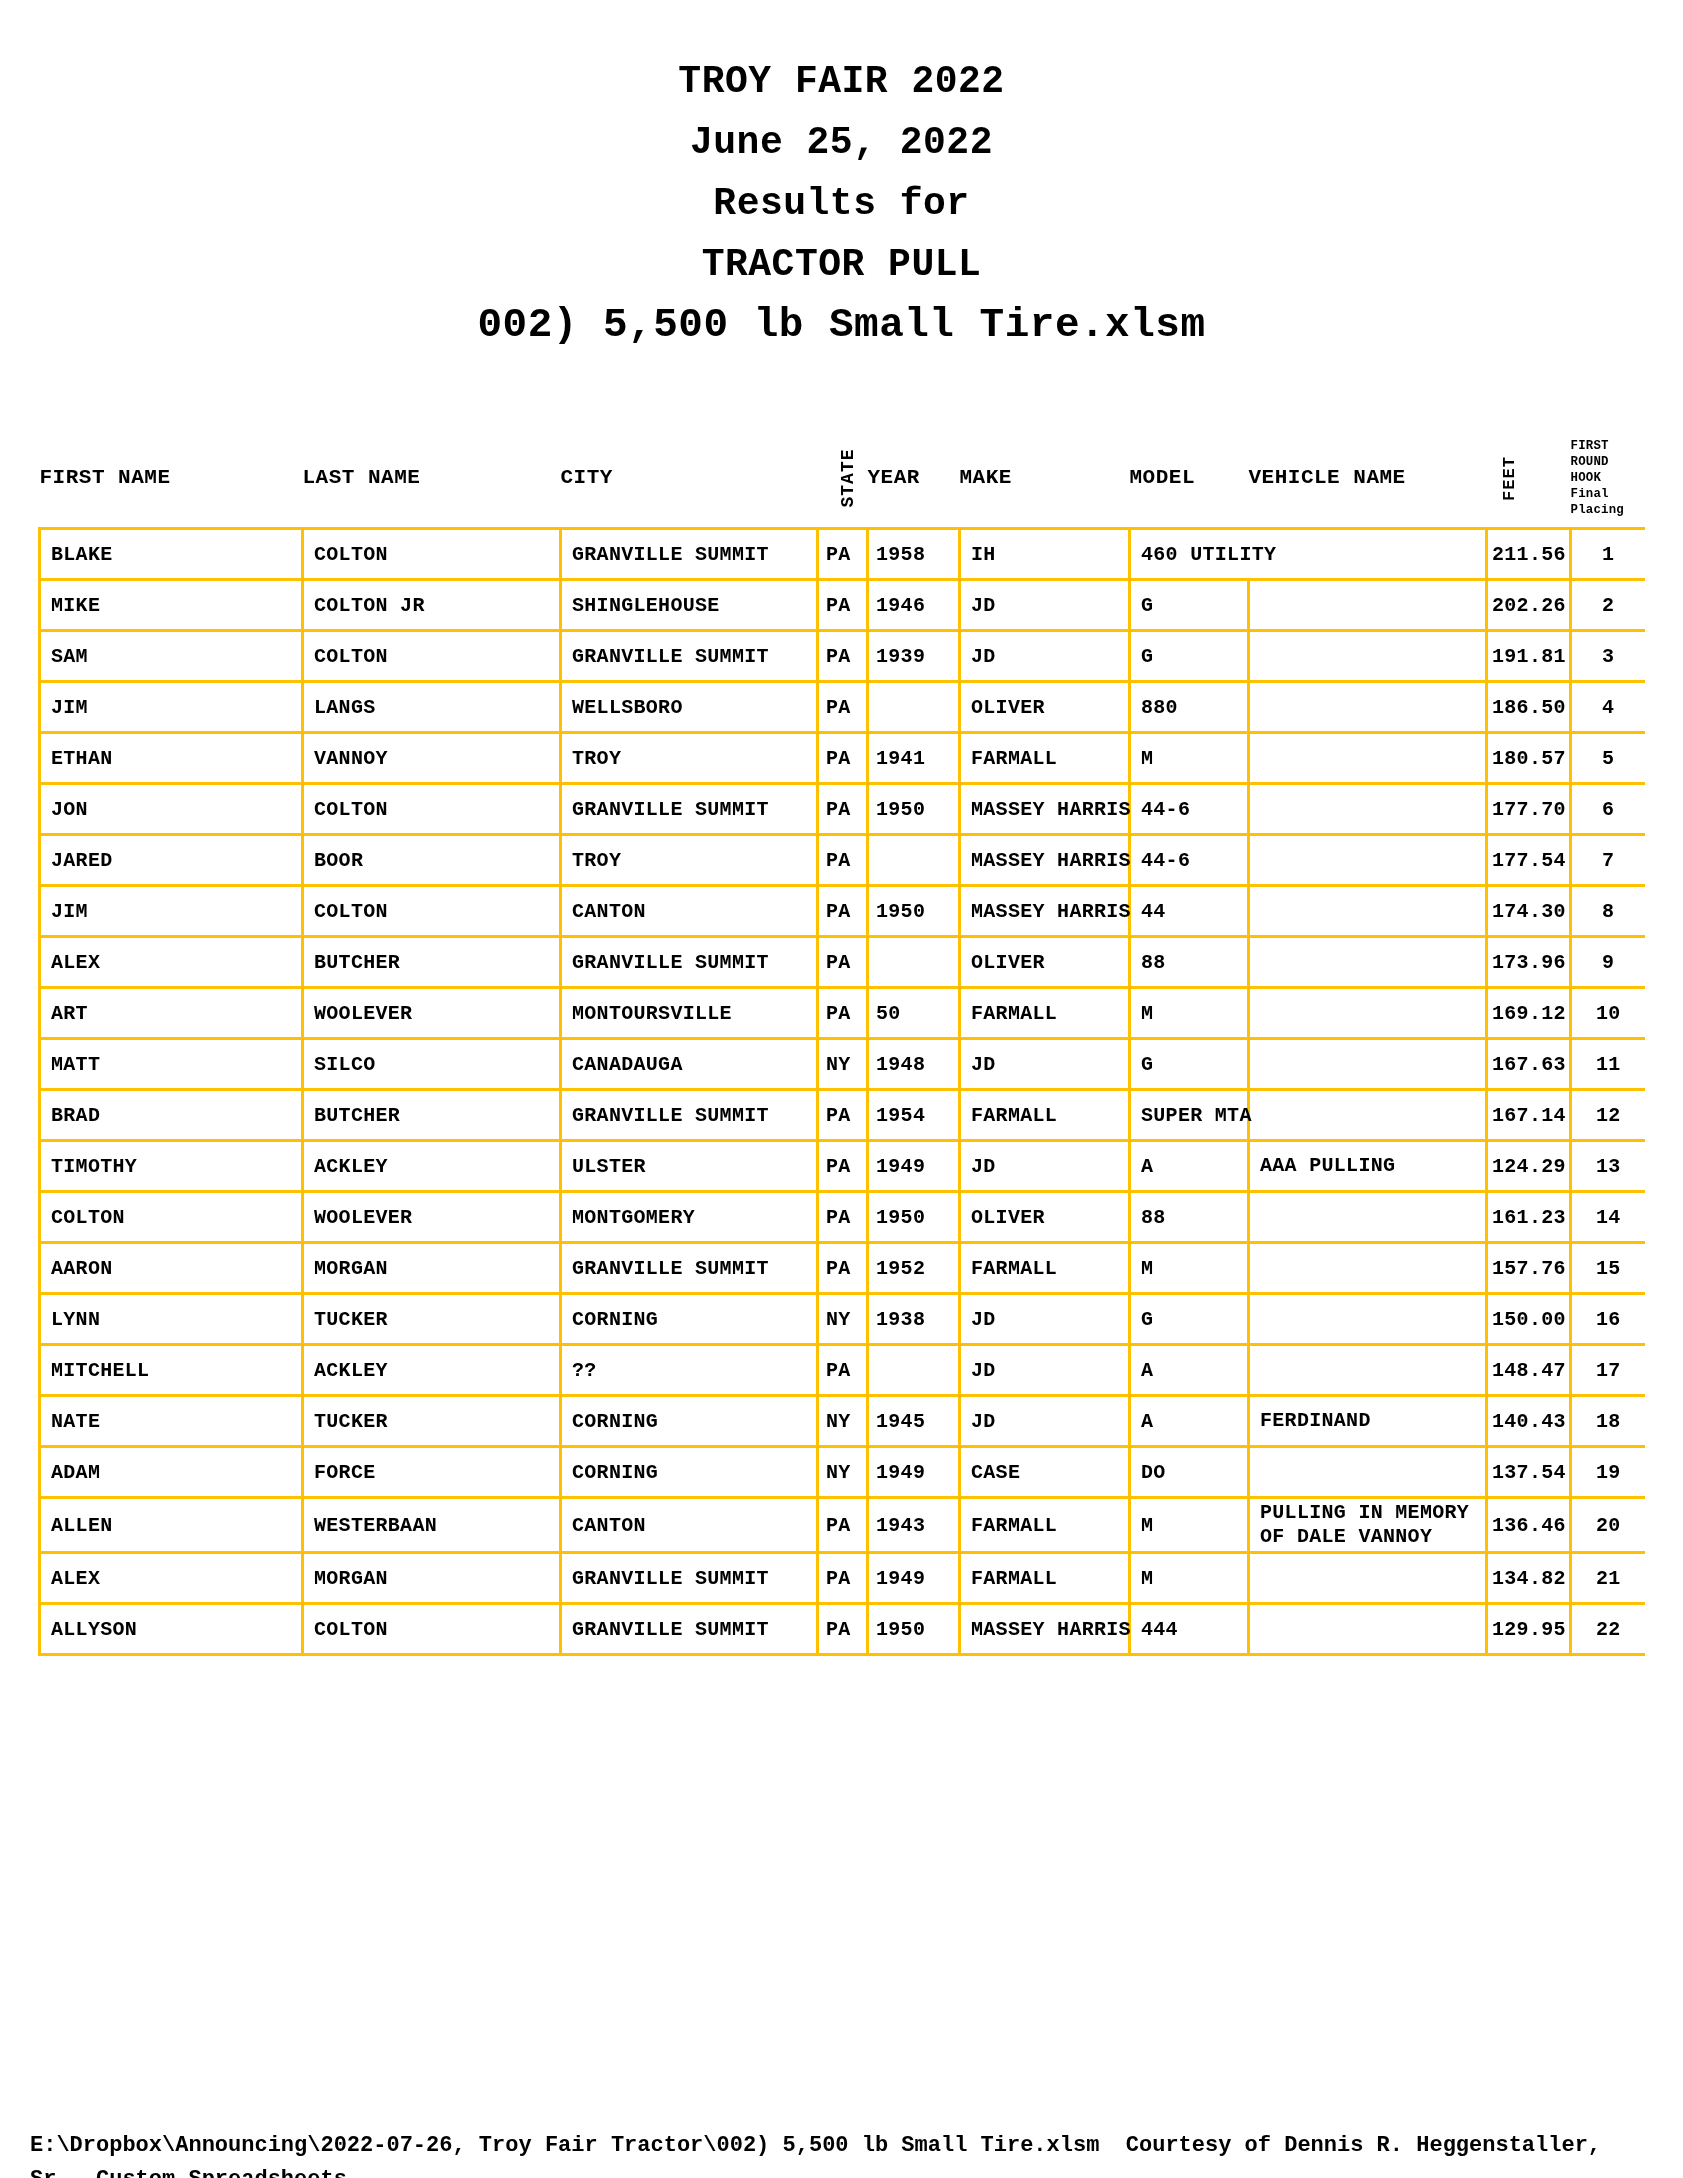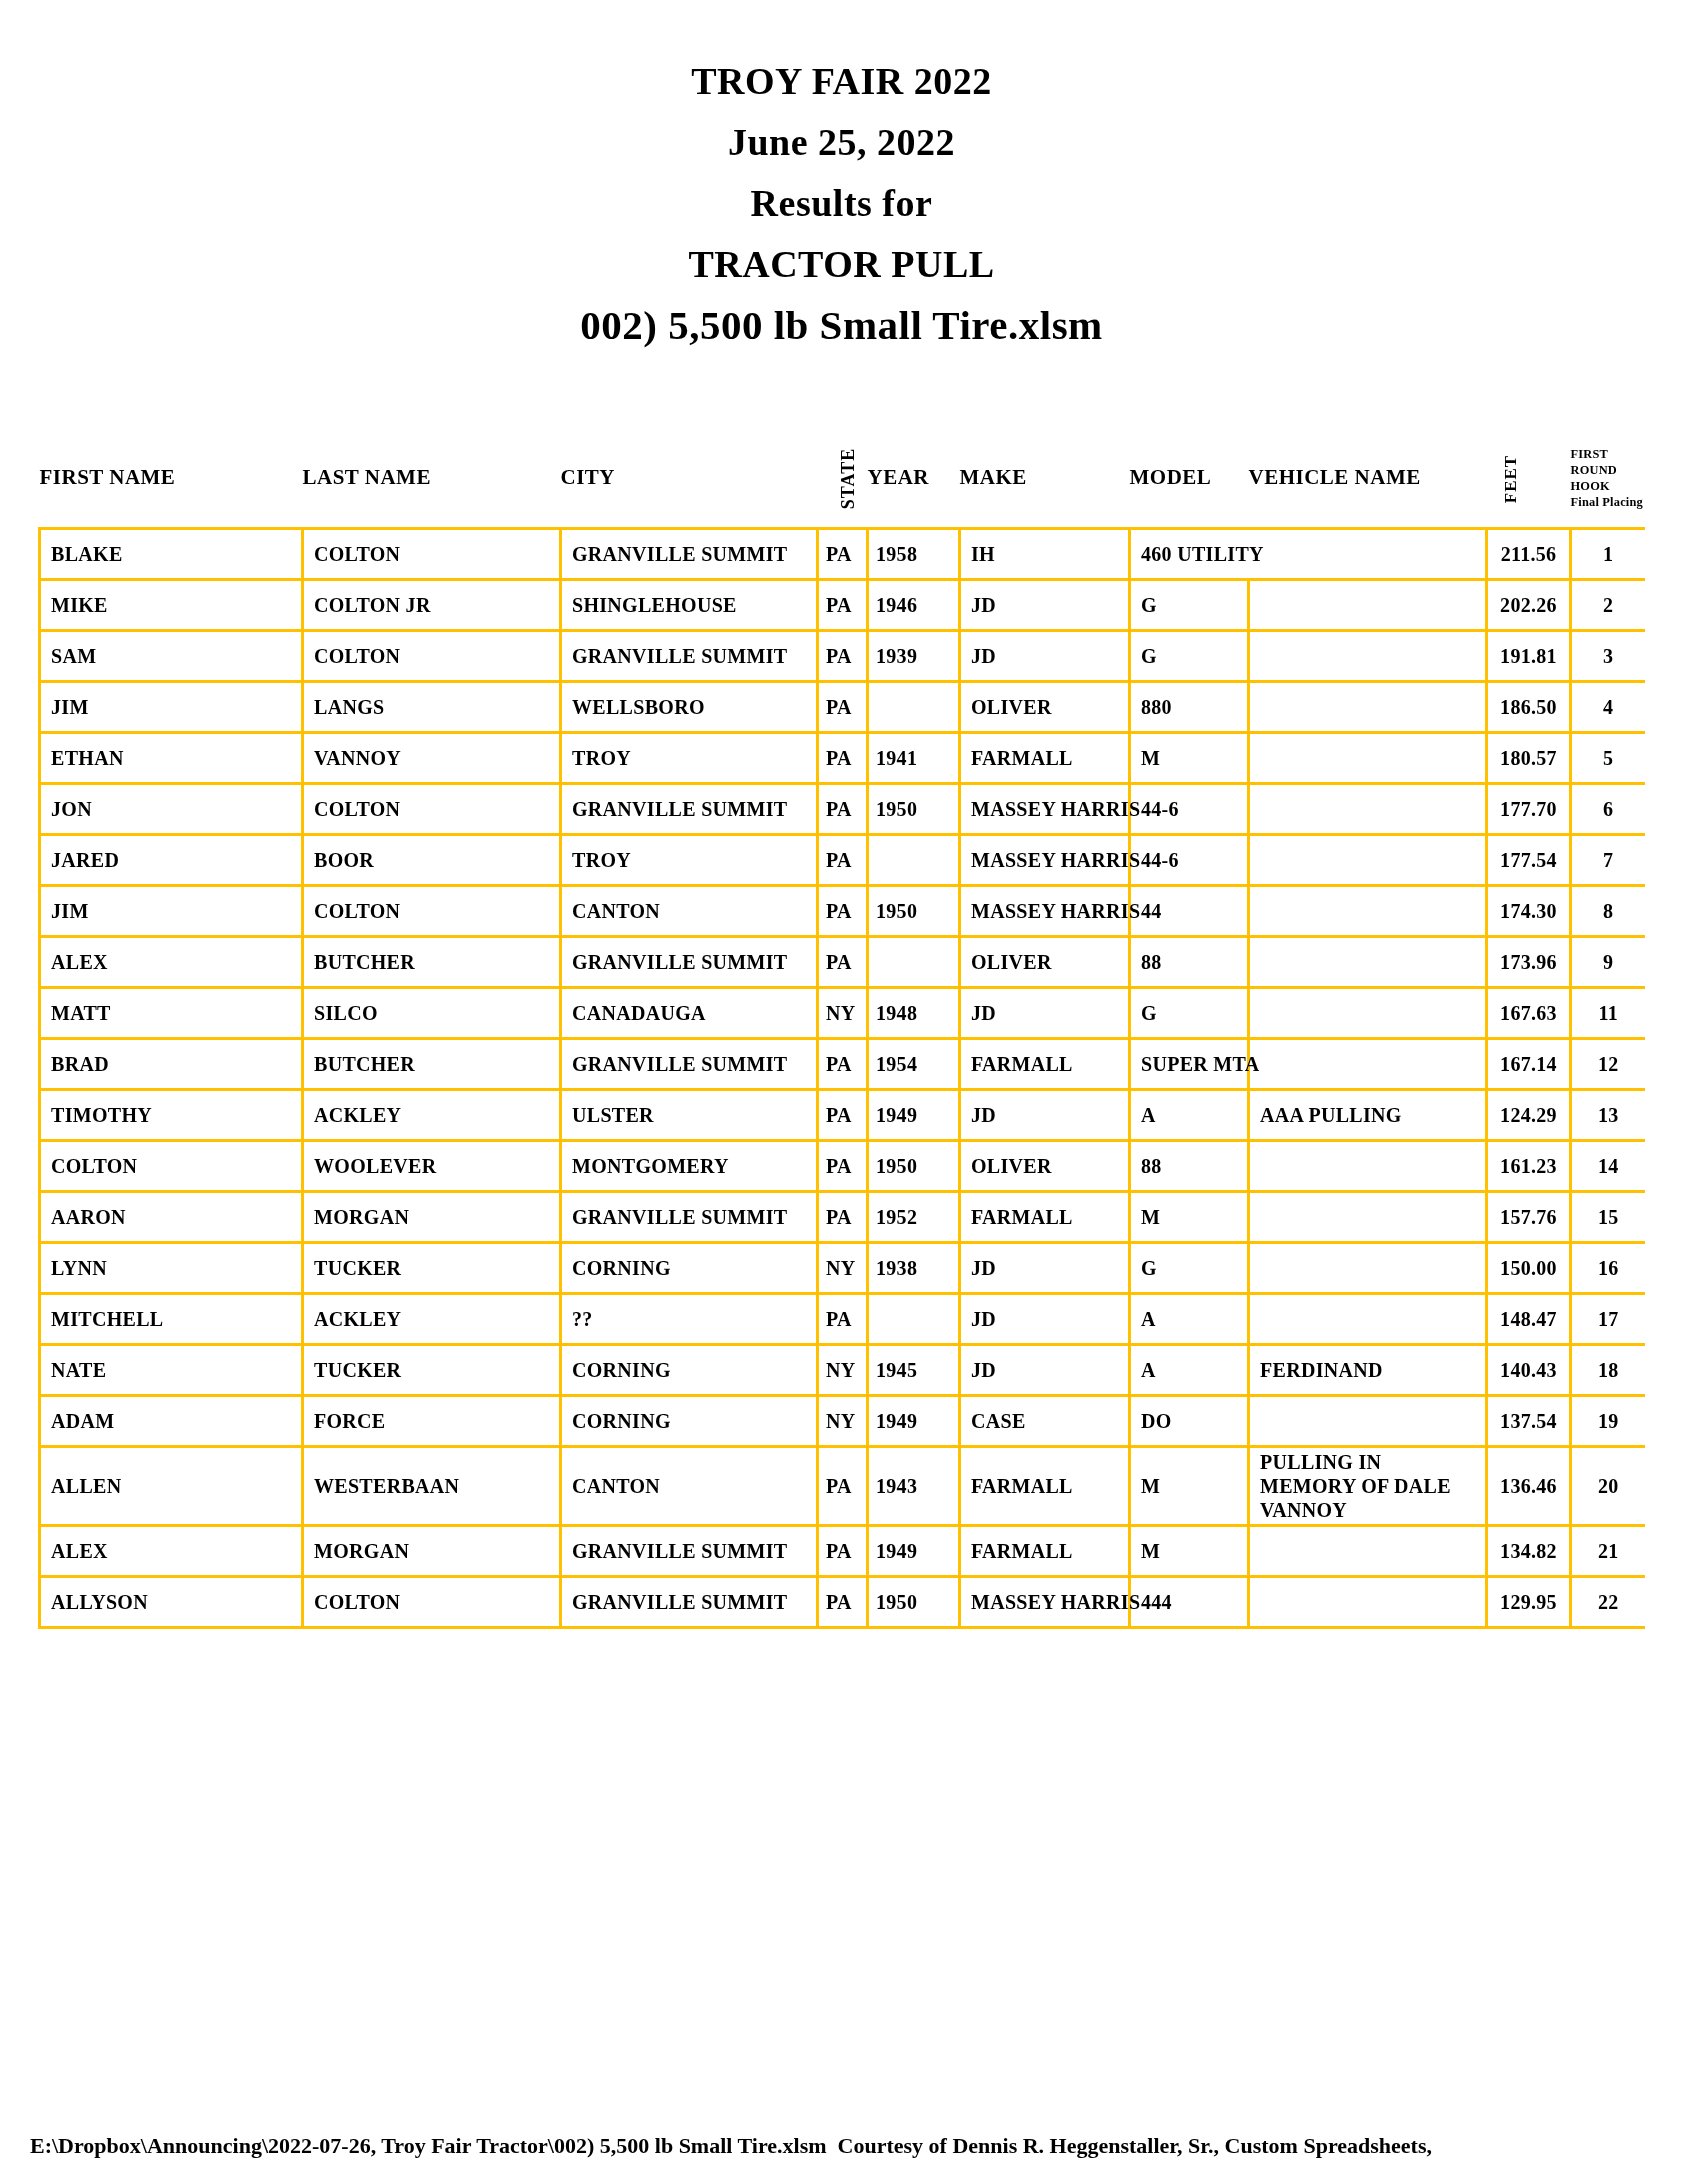--- a/index.html
+++ b/index.html
@@ -1,21 +1,21 @@
 <!DOCTYPE html>
 <html><head>
 <meta charset="utf-8">
 <style>
   html, body { margin: 0; padding: 0; background: #ffffff; }
   .page {
     position: relative;
     width: 1683px;
     height: 2178px;
     background: #ffffff;
-    font-family: Liberation Serif, serif;
+    font-family: Liberation Mono, monospace;
     font-weight: bold;
     color: #000000;
     overflow: hidden;
   }
 
   
   .title-block {
     position: absolute;
     top: 51px;
     left: 0;
@@ -254,20 +254,32 @@
             <td class="col-city">GRANVILLE SUMMIT</td>
             <td class="col-state">PA</td>
             <td class="col-year"></td>
             <td class="col-make">OLIVER</td>
             <td class="col-model">88</td>
             <td class="col-vehicle"></td>
             <td class="col-feet">173.96</td>
             <td class="col-place">9</td>
           </tr>
           <tr>
+            <td class="col-first">ART</td>
+            <td class="col-last">WOOLEVER</td>
+            <td class="col-city">MONTOURSVILLE</td>
+            <td class="col-state">PA</td>
+            <td class="col-year">50</td>
+            <td class="col-make">FARMALL</td>
+            <td class="col-model">M</td>
+            <td class="col-vehicle"></td>
+            <td class="col-feet">169.12</td>
+            <td class="col-place">10</td>
+          </tr>
+          <tr>
             <td class="col-first">MATT</td>
             <td class="col-last">SILCO</td>
             <td class="col-city">CANADAUGA</td>
             <td class="col-state">NY</td>
             <td class="col-year">1948</td>
             <td class="col-make">JD</td>
             <td class="col-model">G</td>
             <td class="col-vehicle"></td>
             <td class="col-feet">167.63</td>
             <td class="col-place">11</td>

